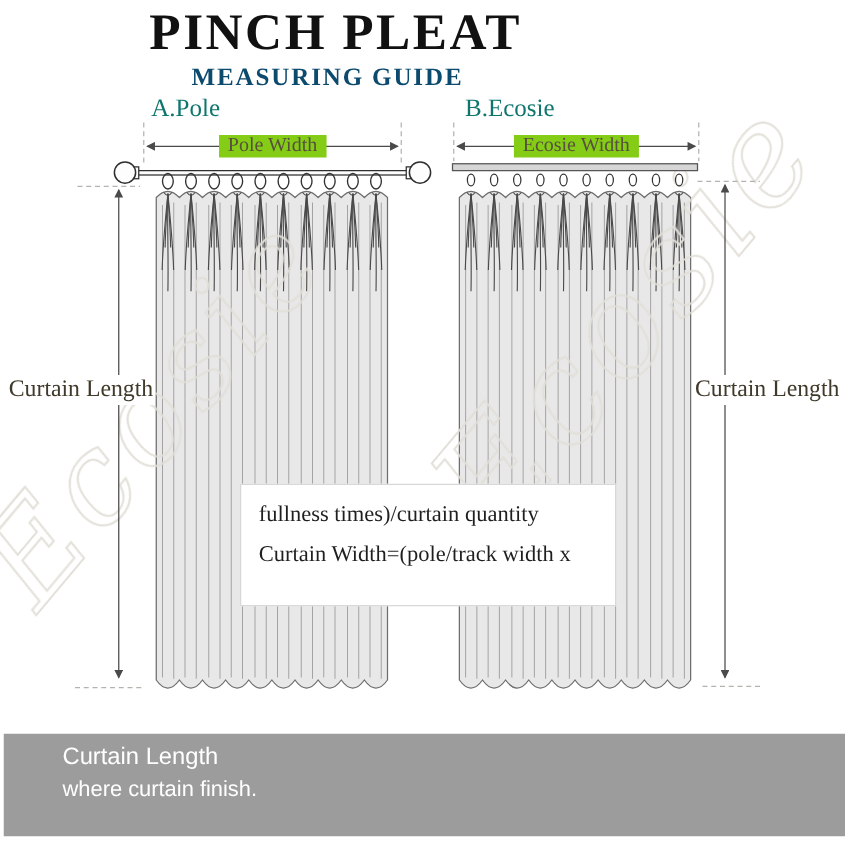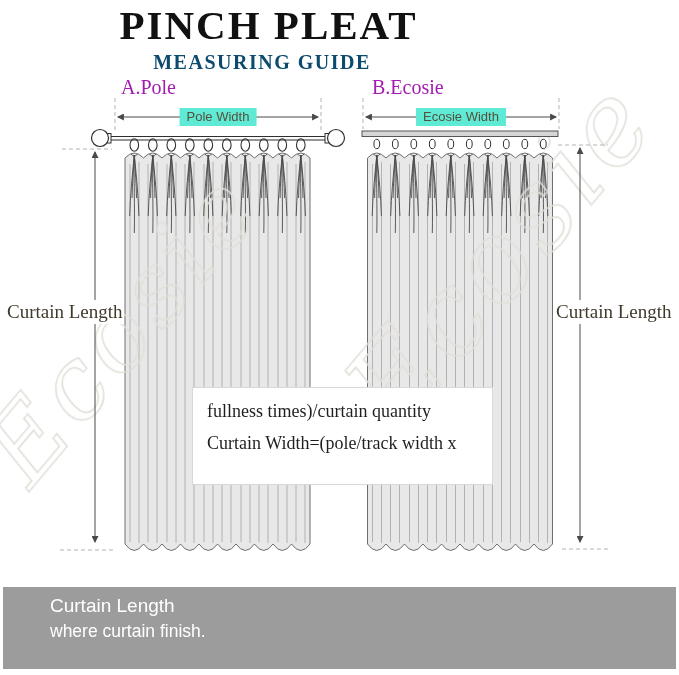--- a/index.html
+++ b/index.html
@@ -15,30 +15,30 @@
     font-family:"Liberation Serif", serif;font-weight:bold;font-size:41px;
     letter-spacing:2px;color:#111;line-height:46px;margin-top:2px;margin-left:13px;
   }
   .sub-title{
     font-family:"Liberation Serif", serif;font-weight:bold;font-size:20px;
     letter-spacing:1.5px;color:#0c4a6e;line-height:24px;margin-top:2px;
   }
 
   
   .sec-label{
-    font-family:"Liberation Serif", serif;font-size:20px;color:#a21caf;
+    font-family:"Liberation Serif", serif;font-size:20px;color:#0f766e;
     line-height:22px;white-space:nowrap;
   }
   #label-a{left:121px;top:76px;}
   #label-b{left:372px;top:76px;}
 
   
   .dim-label{
-    font-family:Liberation Sans, sans-serif;font-size:13px;color:#57503c;
-    background:#5eead4;padding:0 7px;white-space:nowrap;line-height:18px;
+    font-family:Liberation Serif, serif;font-size:16px;color:#57503c;
+    background:#84cc16;padding:0 7px;white-space:nowrap;line-height:18px;
   }
   #pole-width-label{left:218px;top:108px;transform:translateX(-50%);}
   #track-width-label{left:461px;top:108px;transform:translateX(-50%);}
   .len-label{
     font-family:"Liberation Serif", serif;font-size:19px;color:#403a2b;
     background:#ffffff;white-space:nowrap;line-height:22px;padding:1px 1px;
   }
   #len-label-left{left:6px;top:300px;}
   #len-label-right{left:555px;top:300px;}
 

